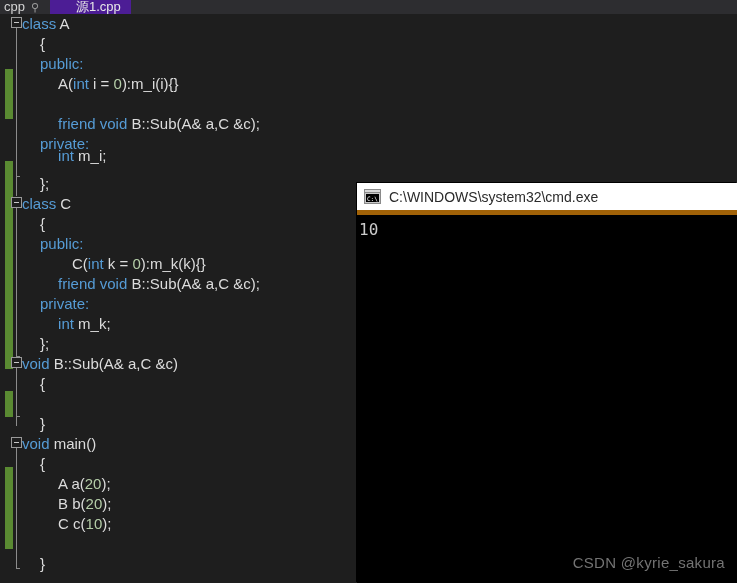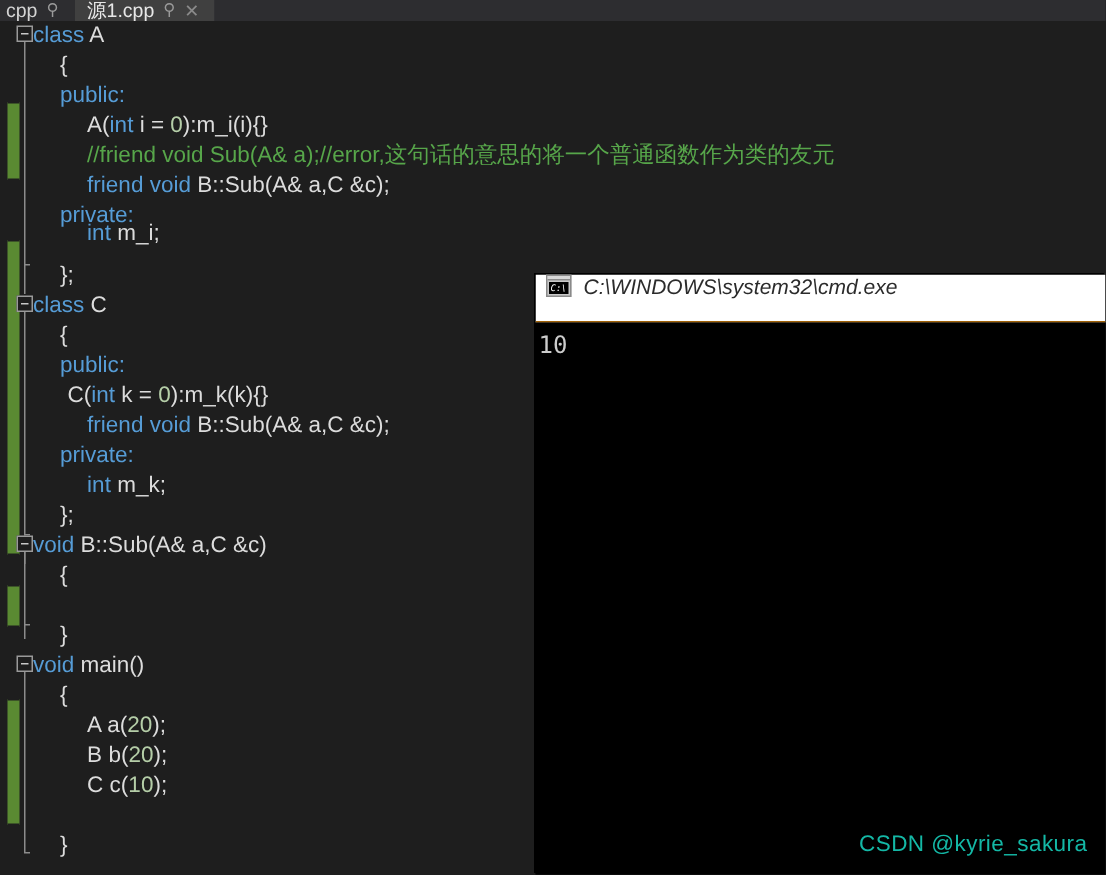--- a/index.html
+++ b/index.html
@@ -28,24 +28,25 @@
     font-size: 13px;
     line-height: 14px;
     white-space: nowrap;
     font-family: "Liberation Sans", sans-serif;
   }
   .tab.inactive {
     background: #2d2d30;
     color: #d4d4d4;
   }
   .tab.active {
-    background: #404040;
+    background: #4c1d95;
     color: #e8e8e8;
-    padding-left: 8px;
+    padding-left: 26px;
     padding-right: 4px;
+    flex-direction: column;
   }
   .tab-label { margin-right: 6px; }
   .tab-icon {
     font-size: 11px;
     color: #9a9a9a;
     margin-right: 6px;
     display: inline-block;
   }
   .tab-icon.close { color: #8a8a8a; font-size: 12px; }
   .tabbar-fill { flex: 1 1 auto; background: #2d2d30; height: 14px; }
@@ -116,25 +117,24 @@
   #cmdwin {
     position: absolute; left: 357px; top: 183px;
     width: 380px; height: 400px;
     background: #000000;
     box-shadow: -1px -1px 0 #000;
     overflow: hidden;
   }
   #cmd-titlebar {
     height: 32px; width: 100%;
     background: #ffffff;
-    display: flex; 
+    display: flex; align-items: center;
     padding-left: 7px;
     box-sizing: border-box;
-    border-bottom: 1px solid #a16207;
-    font-style: italic;
+    border-bottom: 5px solid #a16207;
   }
   #cmd-icon {
     width: 17px; height: 15px;
     background: #c8c8c8;
     border: 1px solid #8a8a8a;
     box-sizing: border-box;
     position: relative;
     margin-right: 8px;
     flex: none;
   }
@@ -176,21 +176,21 @@
     line-height: 21px;
     color: #cccccc;
     white-space: pre;
   }
 
   
   #watermark {
     position: absolute; right: 12px; bottom: 12px;
     font-family: "Liberation Sans", sans-serif;
     font-size: 15px;
-    color: #14b8a6;
+    color: #737373;
     letter-spacing: 0.3px;
   }
 </style>
 </head>
 <body>
 
 <div id="tabbar">
   <div class="tab inactive">
     <span class="tab-label">cpp</span>
     <span class="tab-icon">⚲</span>
@@ -222,29 +222,28 @@
       <div class="foldbox" style="top: 3px;"></div>
       <div class="foldbox" style="top: 183px;"></div>
       <div class="foldbox" style="top: 343px;"></div>
       <div class="foldbox" style="top: 423px;"></div>
     </div>
   <div id="code">
       <div class="line" style="top: 0px; left: 0px;"><span class="kw">class</span><span class="pl"> A</span></div>
       <div class="line" style="top: 20px; left: 18.04px;"><span class="pl">{</span></div>
       <div class="line" style="top: 40px; left: 18.04px;"><span class="kw">public:</span></div>
       <div class="line" style="top: 60px; left: 36.08px;"><span class="pl">A(</span><span class="kw">int</span><span class="pl"> i = </span><span class="num">0</span><span class="pl">):m_i(i){}</span></div>
-      <div class="line" style="top: 80px; left: 36.08px;"><span class="cm">//friend void Sub(A&amp; a);//error,这句话的意思的将一个普通函数作为类的友元</span></div>
       <div class="line" style="top: 100px; left: 36.08px;"><span class="kw">friend</span><span class="pl"> </span><span class="kw">void</span><span class="pl"> B::Sub(A&amp; a,C &amp;c);</span></div>
       <div class="line" style="top: 120px; left: 18.04px;"><span class="kw">private:</span></div>
       <div class="line" style="top: 132px; left: 36.08px;"><span class="kw">int</span><span class="pl"> m_i;</span></div>
       <div class="line" style="top: 160px; left: 18.04px;"><span class="pl">};</span></div>
       <div class="line" style="top: 180px; left: 0px;"><span class="kw">class</span><span class="pl"> C</span></div>
       <div class="line" style="top: 200px; left: 18.04px;"><span class="pl">{</span></div>
       <div class="line" style="top: 220px; left: 18.04px;"><span class="kw">public:</span></div>
-      <div class="line" style="top: 240px; left: 23px;"><span class="pl">C(</span><span class="kw">int</span><span class="pl"> k = </span><span class="num">0</span><span class="pl">):m_k(k){}</span></div>
+      <div class="line" style="top: 240px; left: 50px;"><span class="pl">C(</span><span class="kw">int</span><span class="pl"> k = </span><span class="num">0</span><span class="pl">):m_k(k){}</span></div>
       <div class="line" style="top: 260px; left: 36.08px;"><span class="kw">friend</span><span class="pl"> </span><span class="kw">void</span><span class="pl"> B::Sub(A&amp; a,C &amp;c);</span></div>
       <div class="line" style="top: 280px; left: 18.04px;"><span class="kw">private:</span></div>
       <div class="line" style="top: 300px; left: 36.08px;"><span class="kw">int</span><span class="pl"> m_k;</span></div>
       <div class="line" style="top: 320px; left: 18.04px;"><span class="pl">};</span></div>
       <div class="line" style="top: 340px; left: 0px;"><span class="kw">void</span><span class="pl"> B::Sub(A&amp; a,C &amp;c)</span></div>
       <div class="line" style="top: 360px; left: 18.04px;"><span class="pl">{</span></div>
       <div class="line" style="top: 400px; left: 18.04px;"><span class="pl">}</span></div>
       <div class="line" style="top: 420px; left: 0px;"><span class="kw">void</span><span class="pl"> main()</span></div>
       <div class="line" style="top: 440px; left: 18.04px;"><span class="pl">{</span></div>
       <div class="line" style="top: 460px; left: 36.08px;"><span class="pl">A a(</span><span class="num">20</span><span class="pl">);</span></div>

